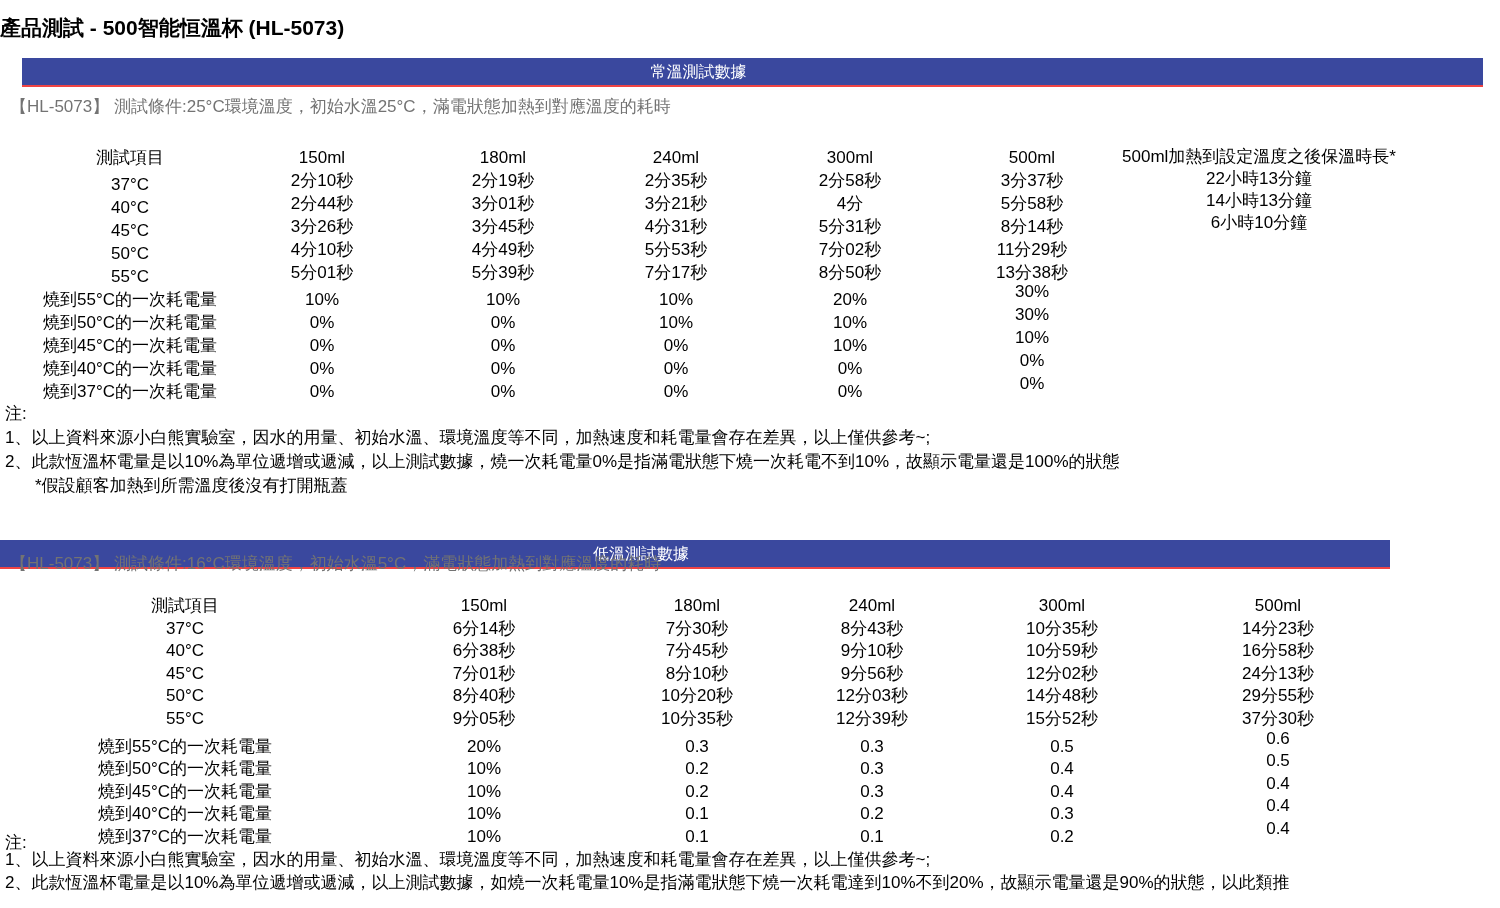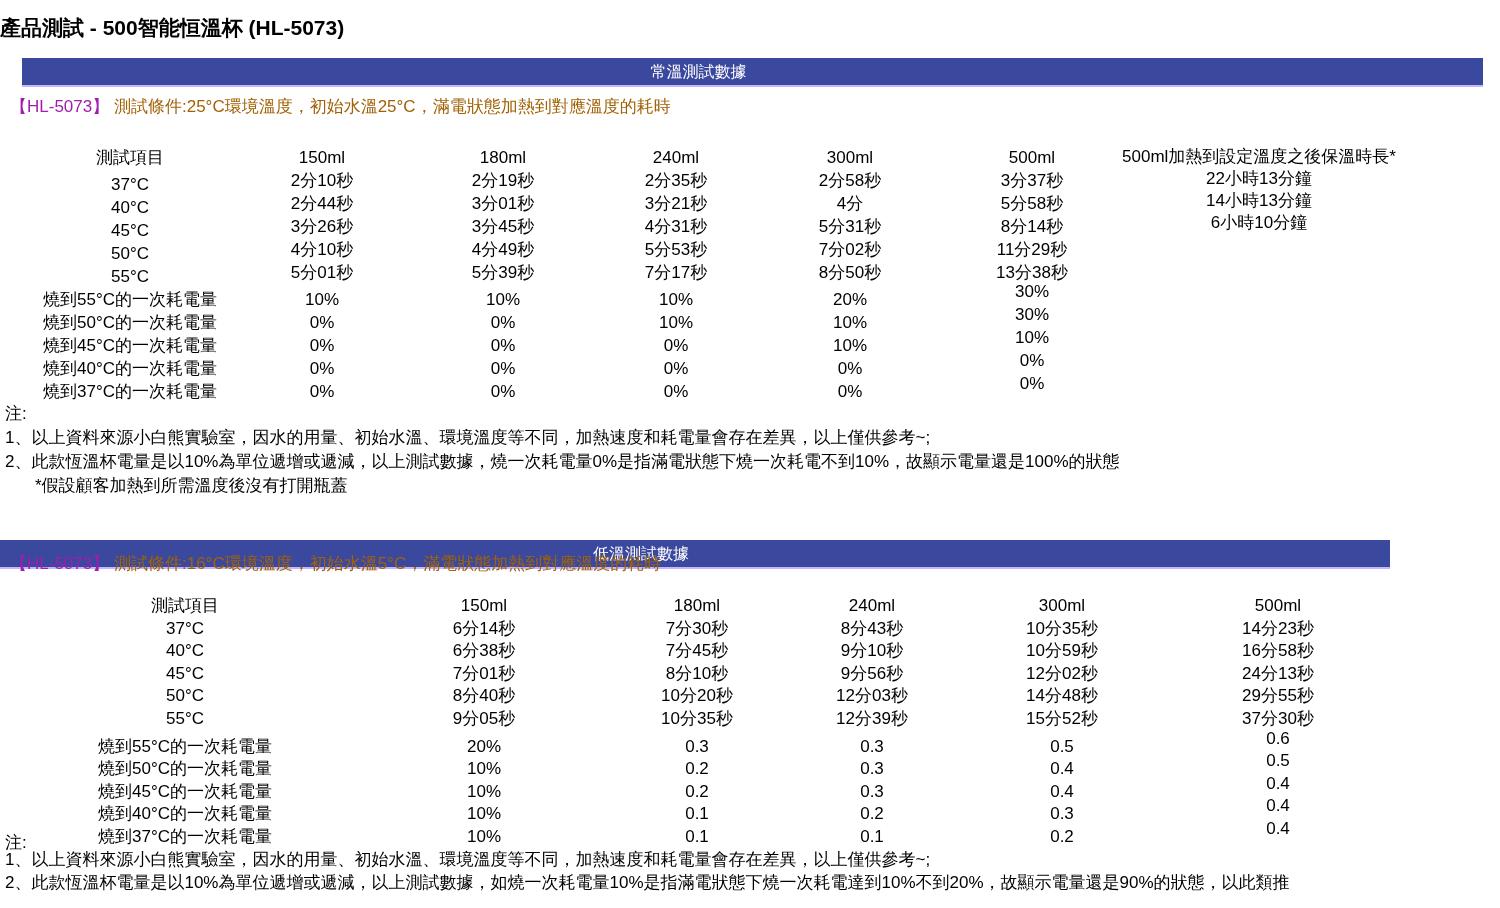--- a/index.html
+++ b/index.html
@@ -6,35 +6,35 @@
   body { font-family:"Liberation Sans", sans-serif; color:#000; }
   #canvas { position:relative; width:1500px; height:908px; background:#fff; overflow:hidden; }
 
   .page-title {
     position:absolute; top:14px; left:0; width:1500px;
     text-align:left; font-size:21px; font-weight:bold; line-height:28px;
   }
 
   .banner {
     position:absolute; height:27px; background:#3A489E;
-    border-bottom:2px solid #c4b5fd;
+    border-bottom:2px solid #ef4444;
   }
   .banner-1 { top:58px; left:22px; width:1461px; }
   .banner-2 { top:540px; left:0; width:1390px; }
   .banner .banner-label {
     display:block; width:100%; text-align:center; color:#ffffff;
     font-size:16px; line-height:27px; transform:translateX(-54px);
     white-space:nowrap;
   }
 
   .condition { position:absolute; left:10px; font-size:17px; line-height:22px; white-space:nowrap; }
   .condition-1 { top:96px; }
   .condition-2 { top:553px; }
-  .condition .model { color:#a21caf; }
-  .condition .cond-text { color:#a16207; }
+  .condition .model { color:#737373; }
+  .condition .cond-text { color:#737373; }
 
   .ttable { position:absolute; left:0; width:1500px; }
   .t1 { top:146px; height:258px; }
   .t2 { top:595px; height:258px; }
   .tcol { position:absolute; top:0; text-align:center; }
   .line { height:23px; line-height:23px; font-size:17px; white-space:nowrap; }
   .t2 .line { height:22.6px; line-height:22.6px; }
   .ttable .line:nth-child(7) { margin-top:4px; }
   .t2 .line:nth-child(7) { margin-top:5px; }
 

